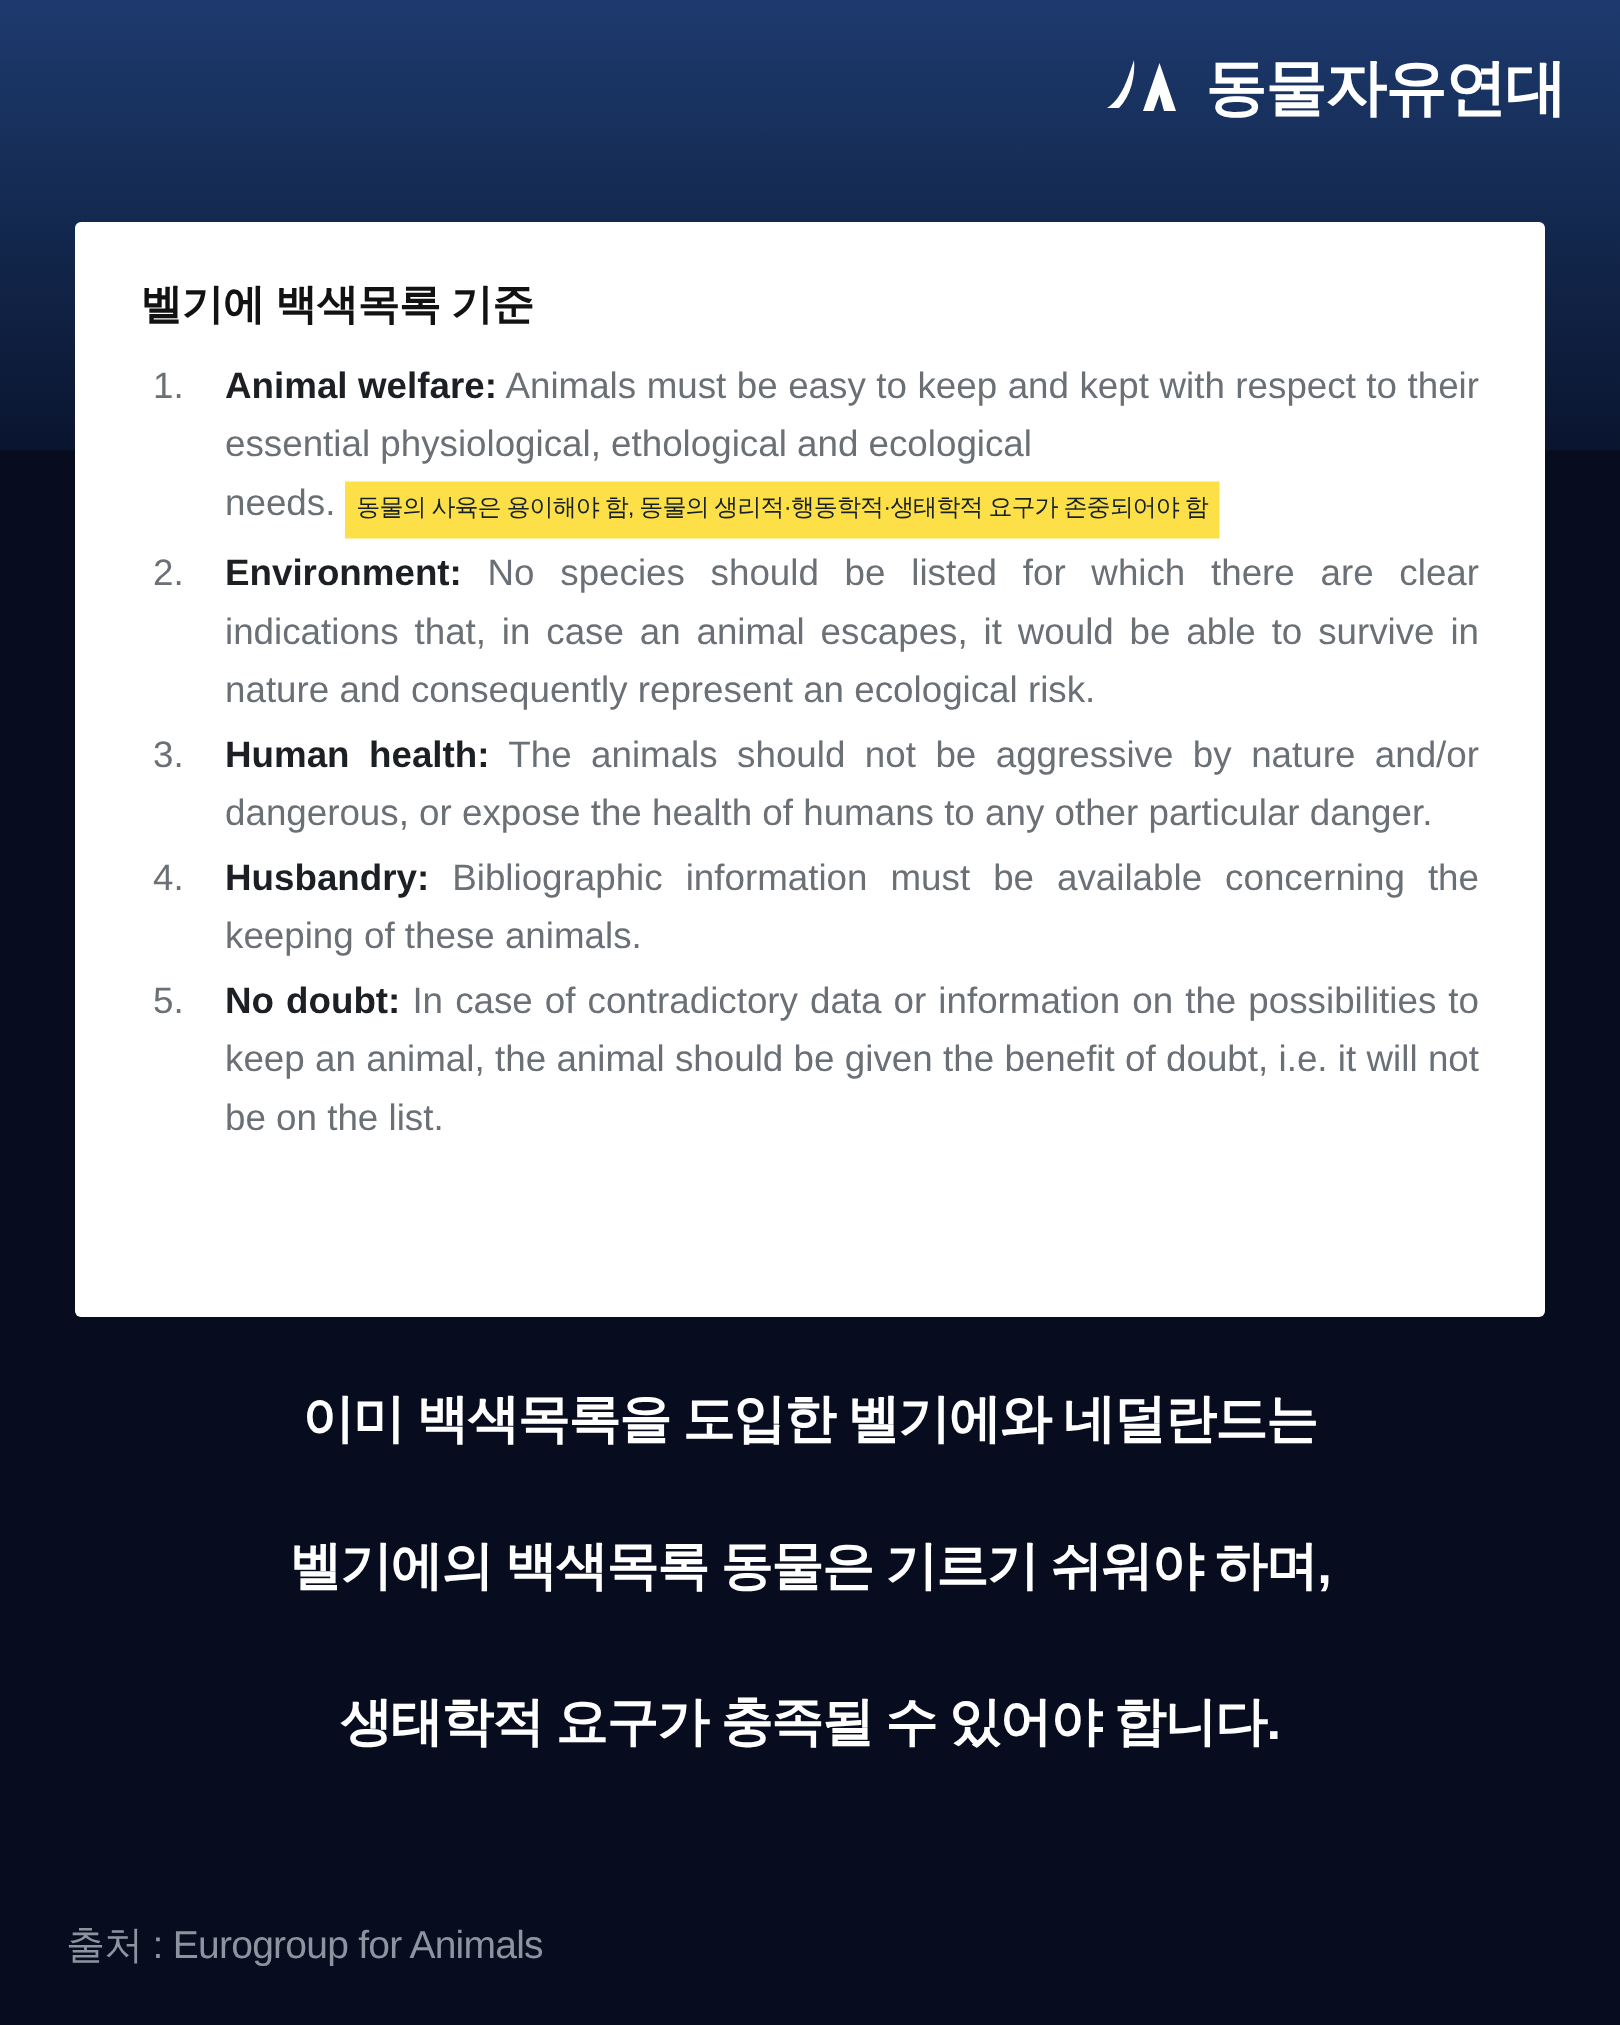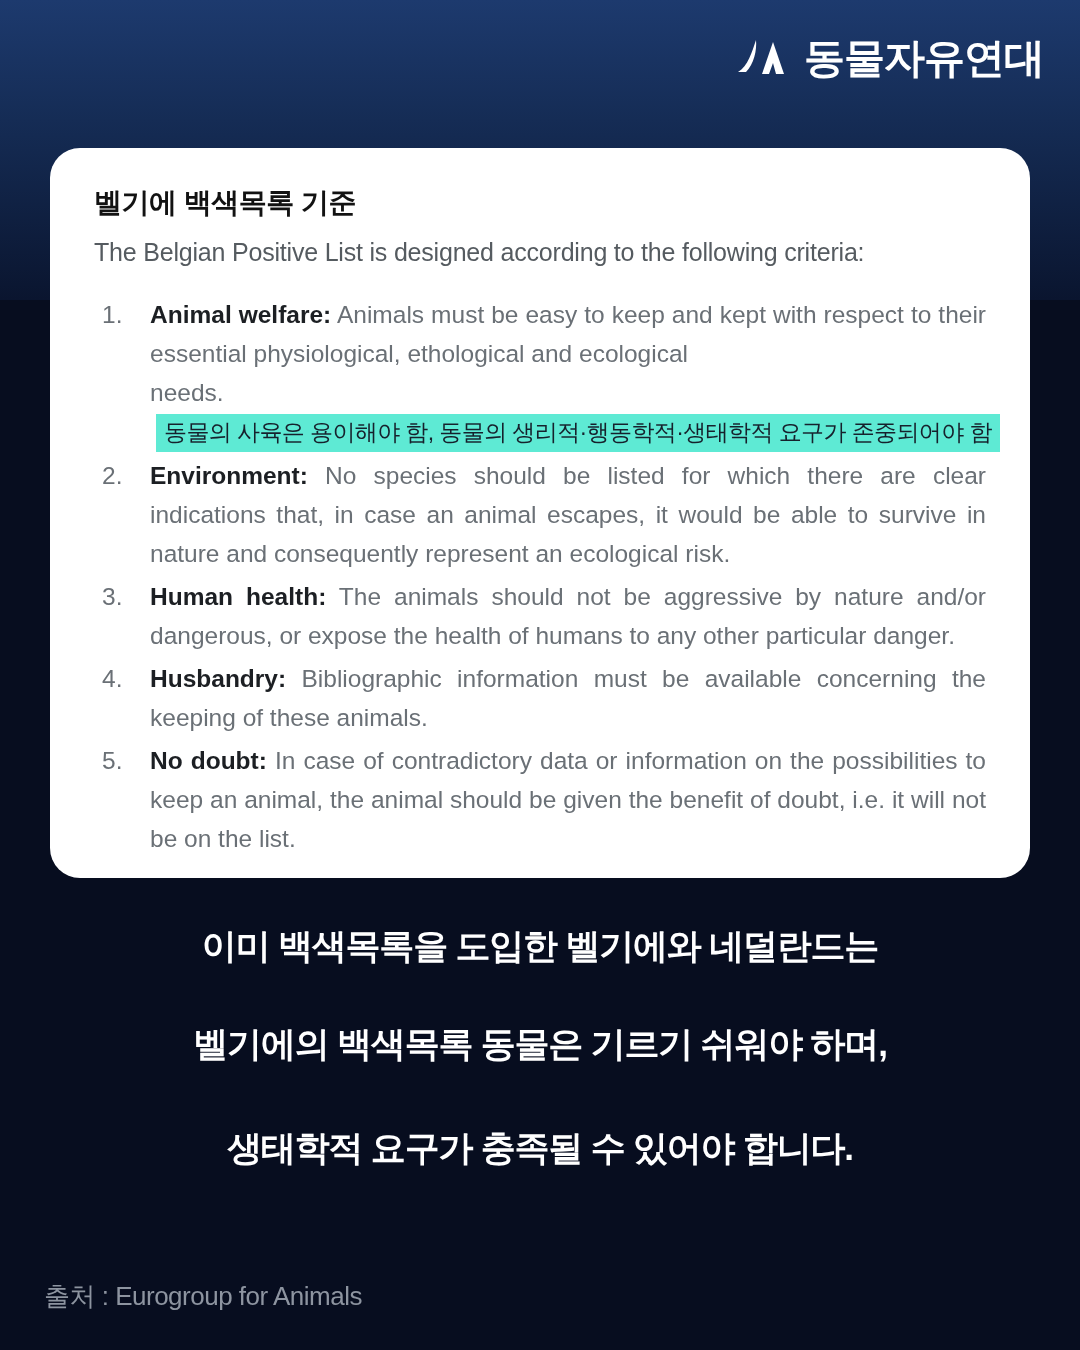--- a/index.html
+++ b/index.html
@@ -56,21 +56,21 @@
     white-space: nowrap;
   }
   
   .card {
     position: absolute;
     left: 50px;
     top: 148px;
     width: 980px;
     height: 730px;
     background: #ffffff;
-    border-radius: 30px;
+    border-radius: 4px;
     box-sizing: border-box;
     padding: 36px 44px 0 44px;
     overflow: hidden;
   }
   .card-title {
     font-size: 28px;
     font-weight: bold;
     color: #121212;
     margin: 0 0 16px 0;
     letter-spacing: -0.5px;
@@ -104,23 +104,23 @@
     top: 0;
     color: #6a7076;
     font-size: 24.5px;
   }
   ol.criteria > li b {
     color: #1c1f23;
     font-weight: bold;
   }
   .kor-highlight {
     display: inline-block;
-    background: #5eead4;
+    background: #fde047;
     color: #16212c;
-    font-size: 23px;
+    font-size: 16px;
     line-height: 32px;
     padding: 2px 8px 4px 8px;
     margin-left: 6px;
     letter-spacing: -0.6px;
     vertical-align: baseline;
     white-space: nowrap;
   }
   .item-needs-line {
     display: block;
   }
@@ -163,21 +163,20 @@
       <svg width="56" height="56" viewBox="0 0 56 56" aria-hidden="true">
         <path d="M6 42 C16 36, 20 22, 24 10 C25 20, 22 34, 14 42 Z" fill="#ffffff"></path>
         <path d="M30 44 L41 12 L52 44 L44 44 L41 33 L37 44 Z" fill="#ffffff"></path>
       </svg>
     </span>
     <span class="logo-text">동물자유연대</span>
   </div>
 
   <div class="card">
     <h1 class="card-title">벨기에 백색목록 기준</h1>
-    <p class="card-intro">The Belgian Positive List is designed according to the following criteria:</p>
 
     <ol class="criteria">
       <li>
         <b>Animal welfare:</b><span> Animals must be easy to keep and kept with respect to their essential physiological, ethological and ecological</span>
         <span class="item-needs-line">
           <span>needs.</span><span class="kor-highlight">동물의 사육은 용이해야 함, 동물의 생리적·행동학적·생태학적 요구가 존중되어야 함</span>
         </span>
       </li>
       <li>
         <b>Environment:</b><span> No species should be listed for which there are clear indications that, in case an animal escapes, it would be able to survive in nature and consequently represent an ecological risk.</span>

